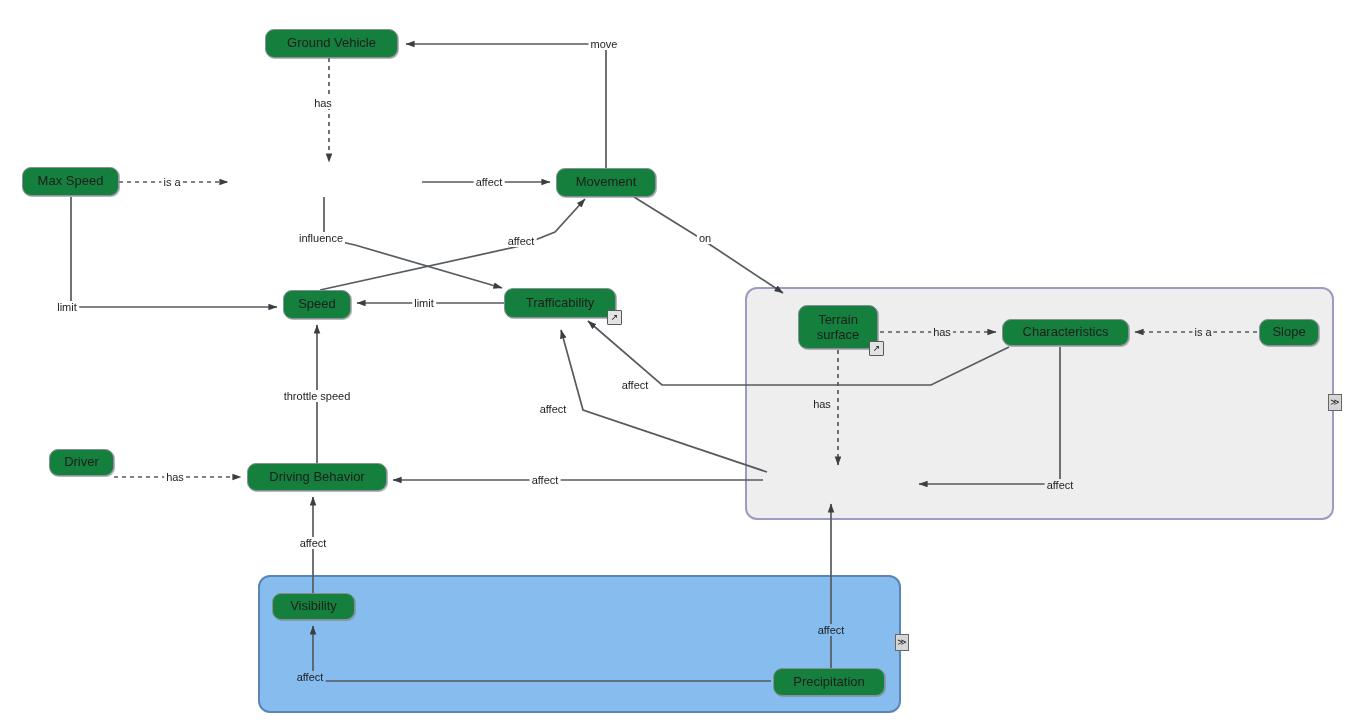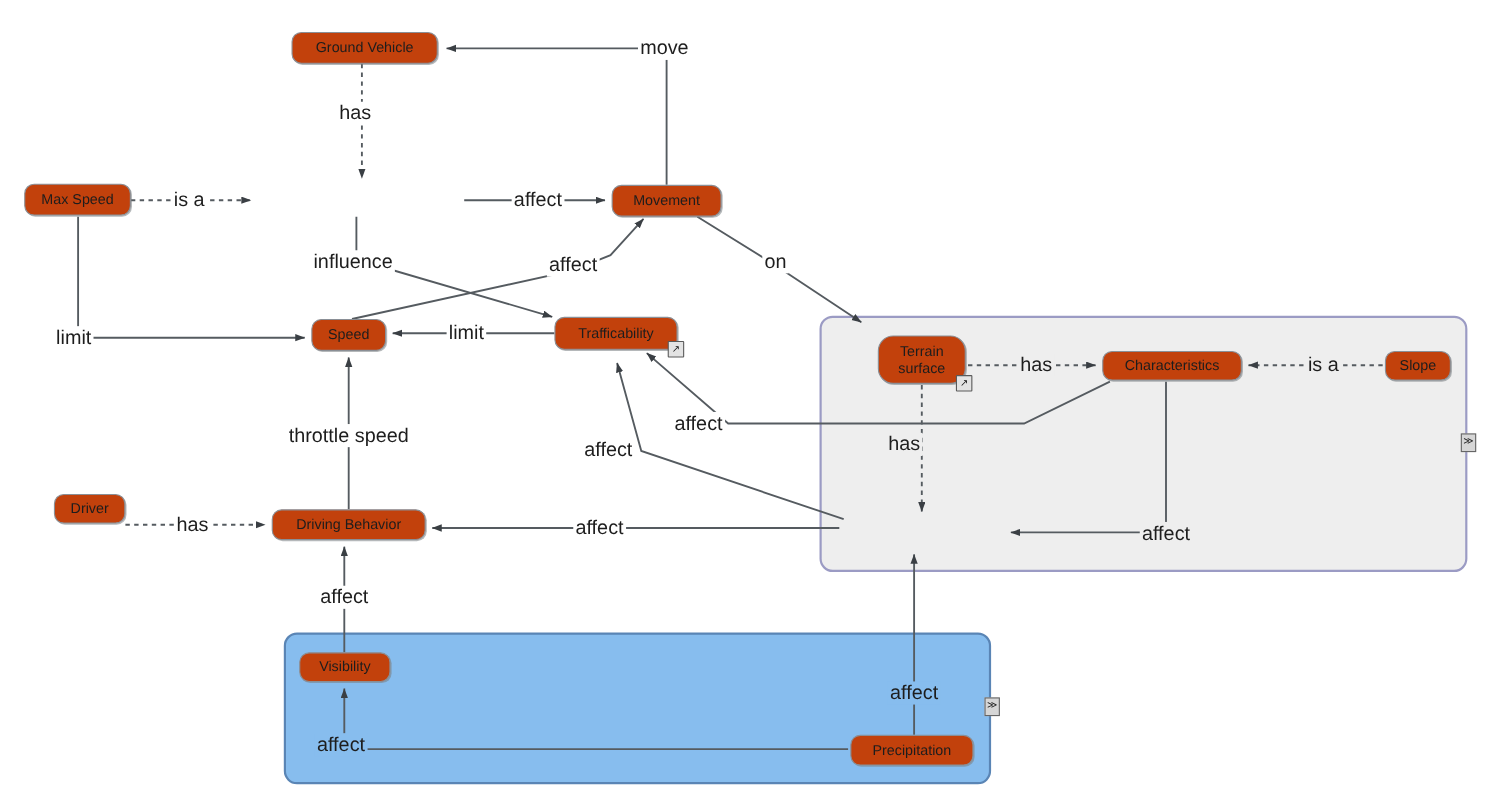--- a/index.html
+++ b/index.html
@@ -8,32 +8,32 @@
   svg#wires{position:absolute;left:0;top:0;width:1371px;height:727px;}
 
   .group-box{position:absolute;border-radius:12px;box-sizing:border-box;}
   .group-terrain{background:#eeeeee;border:2px solid #9b9bc4;}
   .group-weather{background:#87bdee;border:2px solid #5a85b5;}
 
   .handle{position:absolute;width:14px;height:17px;background:#d6d6d6;border:1px solid #666;
           box-sizing:border-box;display:flex;align-items:center;justify-content:center;
           font-size:9px;line-height:1;color:#222;font-family:"DejaVu Sans",sans-serif;}
 
-  .node{position:absolute;box-sizing:border-box;background:#c2410c;
+  .node{position:absolute;box-sizing:border-box;background:#15803d;
         border:1.6px solid #8a8f96;border-radius:9px;
         display:flex;align-items:center;justify-content:center;text-align:center;
         color:#1d1d1d;font-size:13px;line-height:1.08;padding:2px 7px;
         box-shadow:1px 1px 0 rgba(120,125,130,.55);}
   .node.two-line{line-height:1.18;font-size:13px;}
   .node-tag{position:absolute;right:-7px;bottom:-8px;width:15px;height:15px;
             background:#e3e3e3;border:1px solid #5a5a5a;box-sizing:border-box;
             display:flex;align-items:center;justify-content:center;
             font-size:9px;color:#111;border-radius:1px;}
 
-  .elabel{position:absolute;font-size:18px;color:#1d1d1d;background:#fff;
+  .elabel{position:absolute;font-size:11px;color:#1d1d1d;background:#fff;
           padding:0 2px;white-space:nowrap;transform:translate(-50%,-50%);}
   .elabel.on-grey{background:#eeeeee;}
   .elabel.on-blue{background:#87bdee;}
 </style>
 </head>
 <body>
 
 <div id="canvas">
 
   <div class="group-box group-terrain" style="left:745px;top:287px;width:589px;height:233px;"></div>
@@ -131,21 +131,21 @@
 
   <div class="node" style="left:283px;top:290px;width:68px;height:29px;">
     <span>Speed</span>
   </div>
 
   <div class="node" style="left:504px;top:288px;width:112px;height:30px;">
     <span>Trafficability</span>
     <span class="node-tag">↗</span>
   </div>
 
-  <div class="node two-line" style="left:798px;top:305px;width:80px;height:44px;border-radius:14px;">
+  <div class="node two-line" style="left:798px;top:305px;width:80px;height:44px;">
     <span>Terrain surface</span>
     <span class="node-tag">↗</span>
   </div>
 
   <div class="node" style="left:1002px;top:319px;width:127px;height:27px;text-align:center;">
     <span>Characteristics</span>
   </div>
 
   <div class="node" style="left:1259px;top:319px;width:60px;height:27px;">
     <span>Slope</span>

